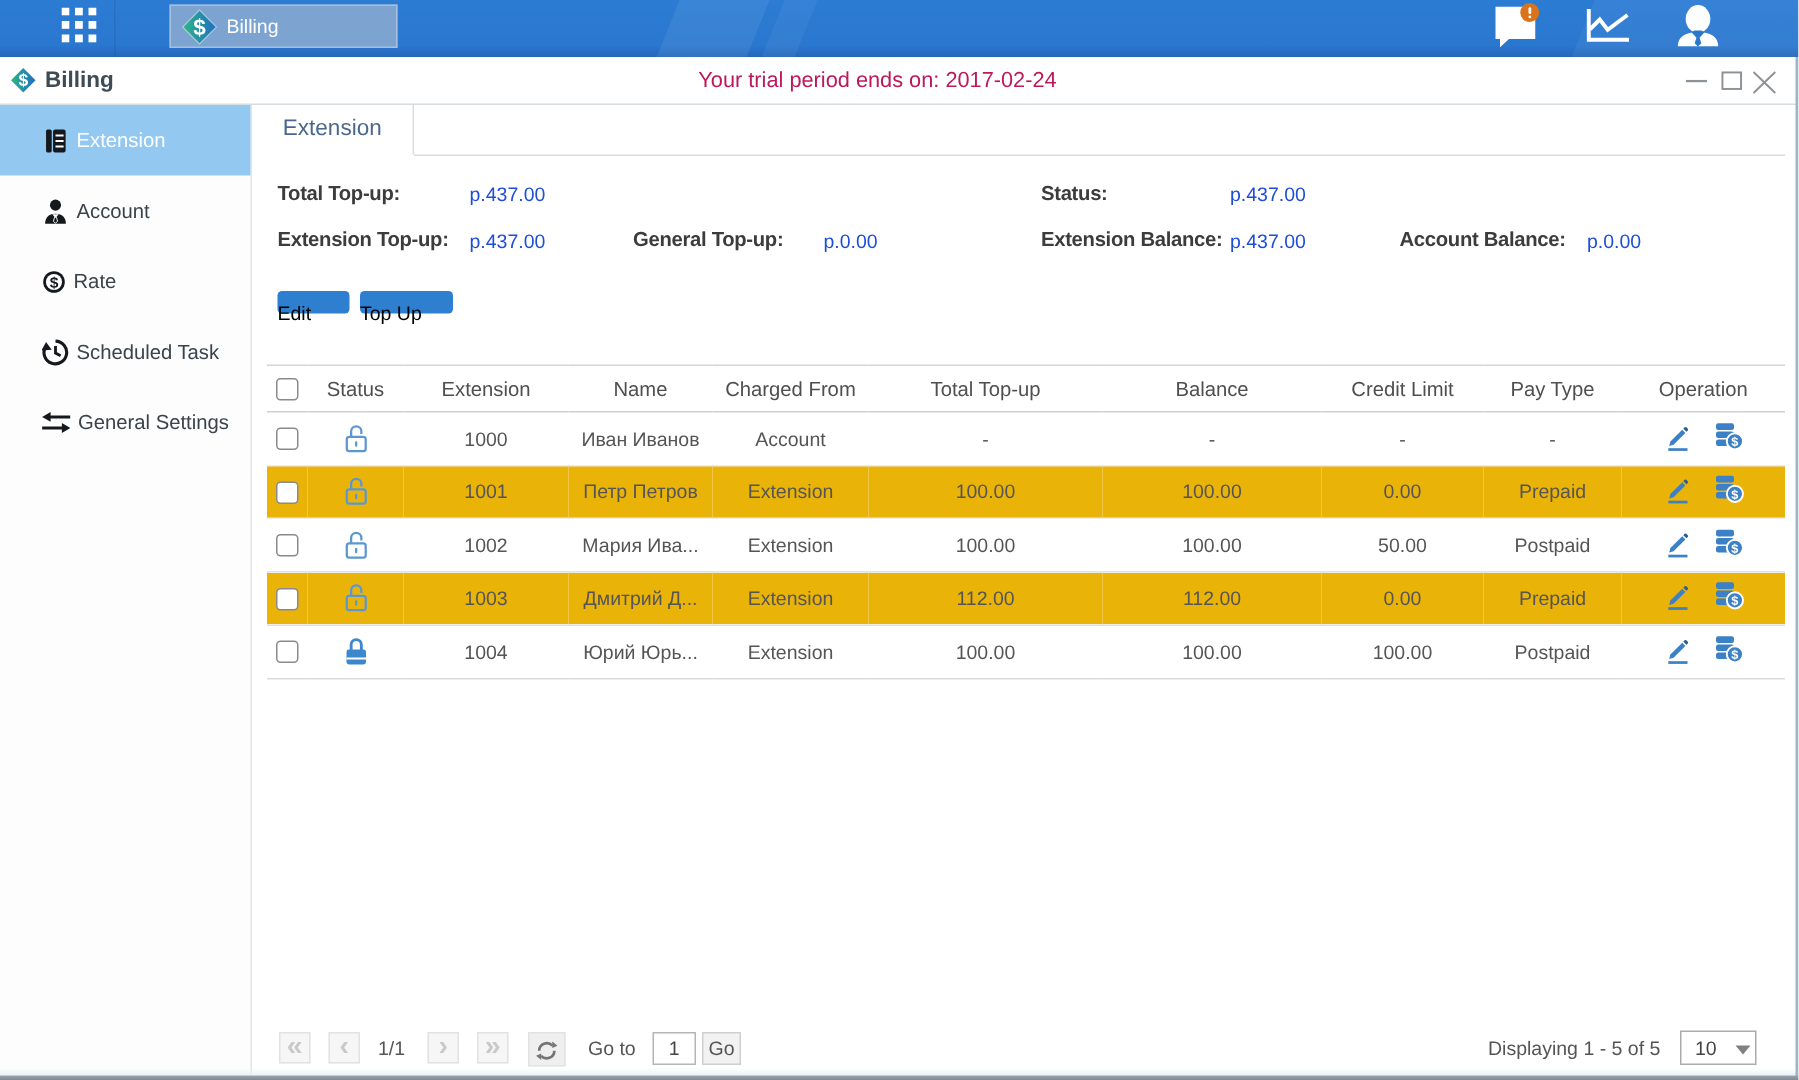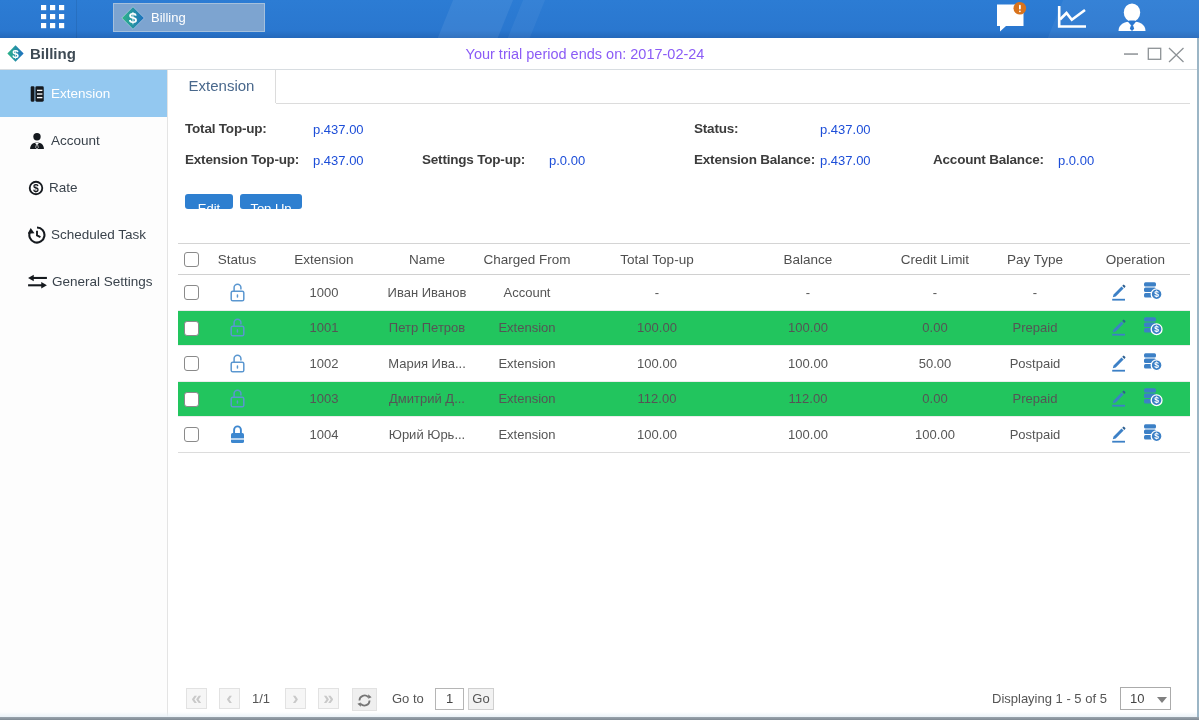--- a/index.html
+++ b/index.html
@@ -8,40 +8,40 @@
 .streak2{position:absolute;left:515px;top:-10px;width:22px;height:60px;background:rgba(255,255,255,.05);transform:skewX(-22deg)}
 .streak3{position:absolute;left:1055px;top:-10px;width:200px;height:60px;background:rgba(255,255,255,.05);transform:skewX(-22deg)}
 .gridicon{position:absolute}
 .apptab{position:absolute;left:113px;top:3px;width:152px;height:29px;background:#7da4d0;border:1px solid #a5c0dc;display:flex;align-items:center}
 .apptab span{color:#fff;font-size:13px;margin-left:6px}
 .apptab svg{margin-left:7px}
 .tbicon{position:absolute;top:5px}
 
 .titlebar{position:absolute;left:0;top:38px;width:1199px;height:32px;background:#fff;border-bottom:1px solid #d8dde1}
 .tt{position:absolute;left:30px;top:6.5px;font-size:15px;font-weight:bold;color:#3e4a54}
-.trial{position:absolute;left:0;top:7.5px;width:1170px;text-align:center;font-size:14.5px;color:#8b5cf6}
+.trial{position:absolute;left:0;top:7.5px;width:1170px;text-align:center;font-size:14.5px;color:#be185d}
 .wb{position:absolute;top:0;width:24px;height:32px}
 
 .sidebar{position:absolute;left:0;top:70px;width:168px;height:647px;background:#fdfdfd;border-right:1px solid #e4e4e4}
 .sitem{height:47px;display:flex;align-items:center;font-size:13.5px;color:#3a434c}
 .sitem svg{margin-left:28px;margin-right:5px;flex:none}
 .sitem.sel{background:#93c8f0;color:#fff}
 
 .tab{position:absolute;left:168px;top:70px;width:108px;height:33px;background:#fff;border-right:1px solid #dcdcdc;text-align:center;line-height:32px;font-size:15px;color:#49688c}
 .tabline{position:absolute;left:276px;top:102.5px;width:914px;height:1px;background:#dcdcdc}
 
 .lbl{position:absolute;font-size:13.5px;font-weight:bold;color:#3c3c3c;white-space:nowrap;letter-spacing:-0.2px}
 .val{position:absolute;font-size:13px;color:#1d4ed8;white-space:nowrap}
 
-.btn{position:absolute;top:194px;height:15px;background:#2e7fd0;border-radius:3px;color:#ffffff;font-size:13px;text-align:center;line-height:29px}
+.btn{position:absolute;top:194px;height:15px;background:#2e7fd0;border-radius:3px;color:#000000;font-size:13px;text-align:left;line-height:29px}
 
 table{position:absolute;left:178px;top:243px;width:1012px;border-collapse:collapse;table-layout:fixed}
 th{height:31px;font-size:13.5px;font-weight:normal;color:#4f4f4f;border-top:1px solid #d4d4d4;border-bottom:1px solid #d0d0d0;text-align:center;background:#fff}
 td{height:35.5px;font-size:13px;color:#555;text-align:center;border-bottom:1px solid #ececec}
-tr.odd td{background:#22c55e}
+tr.odd td{background:#eab308}
 tr.last td{border-bottom:1px solid #dcdcdc}
 .cb{display:inline-block;width:15px;height:15px;border:1px solid #8a8a8a;border-radius:3px;background:#fff;vertical-align:middle}
 
 .pbtn{position:absolute;top:688px;width:21px;height:21px;background:#f6f6f6;border:1px solid #e2e2e2;color:#c9c9c9;font-size:19px;text-align:center;line-height:17px;font-weight:bold}
 .ptext{position:absolute;top:691px;font-size:13px;color:#555;white-space:nowrap}
 .ginput{position:absolute;left:435px;top:688px;width:29px;height:22px;border:1px solid #b5b5b5;background:#fff;font-size:13px;color:#444;text-align:center;line-height:20px}
 .gobtn{position:absolute;left:468px;top:688px;width:26px;height:22px;background:#f2f2f2;border:1px solid #cfcfcf;font-size:13px;color:#555;text-align:center;line-height:20px}
 .drop{position:absolute;left:1120px;top:687px;width:51px;height:23px;border:1px solid #ababab;background:#fff}
 .drop span{position:absolute;left:9px;top:3px;font-size:13px;color:#444}
 .tri{position:absolute;left:36px;top:9px;width:0;height:0;border-left:5px solid transparent;border-right:5px solid transparent;border-top:6px solid #808080}
@@ -163,21 +163,21 @@
 
 <div class="tab">Extension</div>
 <div class="tabline"></div>
 
 <span class="lbl" style="left:185px;top:121px">Total Top-up:</span>
 <span class="val" style="left:313px;top:121.5px">p.437.00</span>
 <span class="lbl" style="left:694px;top:121px">Status:</span>
 <span class="val" style="left:820px;top:121.5px">p.437.00</span>
 <span class="lbl" style="left:185px;top:152px">Extension Top-up:</span>
 <span class="val" style="left:313px;top:152.5px">p.437.00</span>
-<span class="lbl" style="left:422px;top:152px">Settings Top-up:</span>
+<span class="lbl" style="left:422px;top:152px">General Top-up:</span>
 <span class="val" style="left:549px;top:152.5px">p.0.00</span>
 <span class="lbl" style="left:694px;top:152px">Extension Balance:</span>
 <span class="val" style="left:820px;top:152.5px">p.437.00</span>
 <span class="lbl" style="left:933px;top:152px">Account Balance:</span>
 <span class="val" style="left:1058px;top:152.5px">p.0.00</span>
 
 <div class="btn" style="left:185px;width:48px">Edit</div>
 <div class="btn" style="left:240px;width:62px">Top Up</div>
 
 <table>

